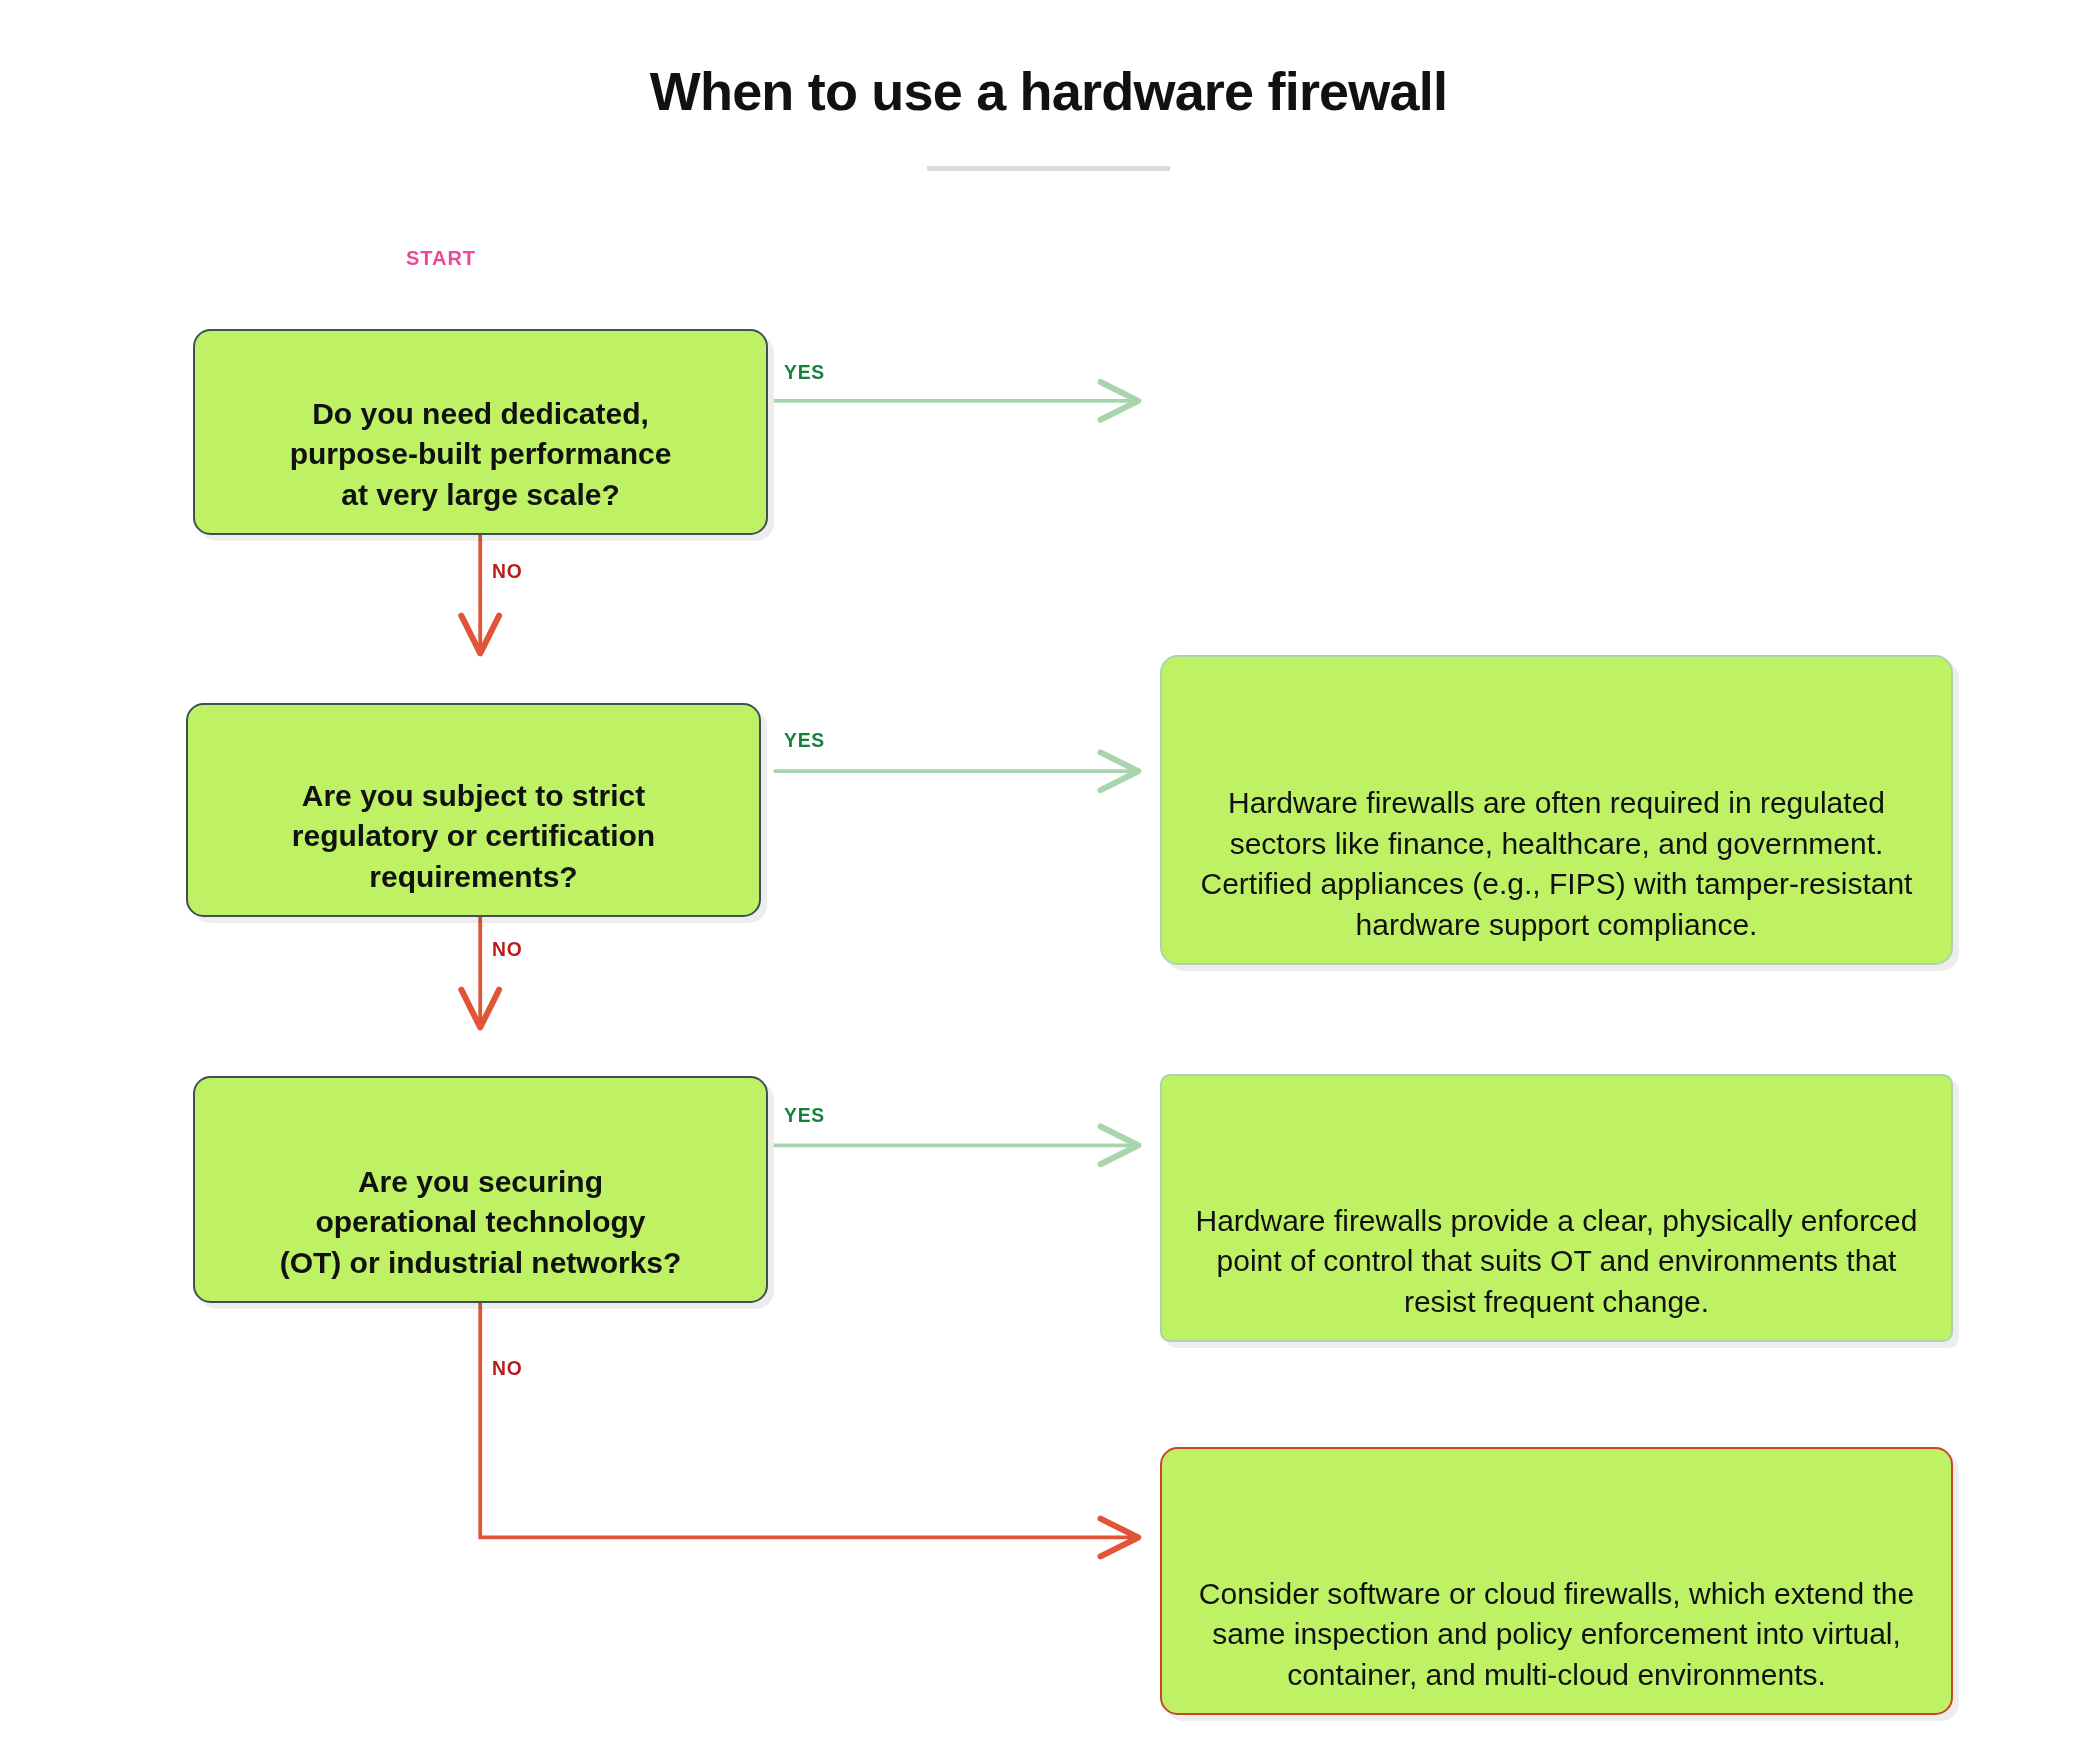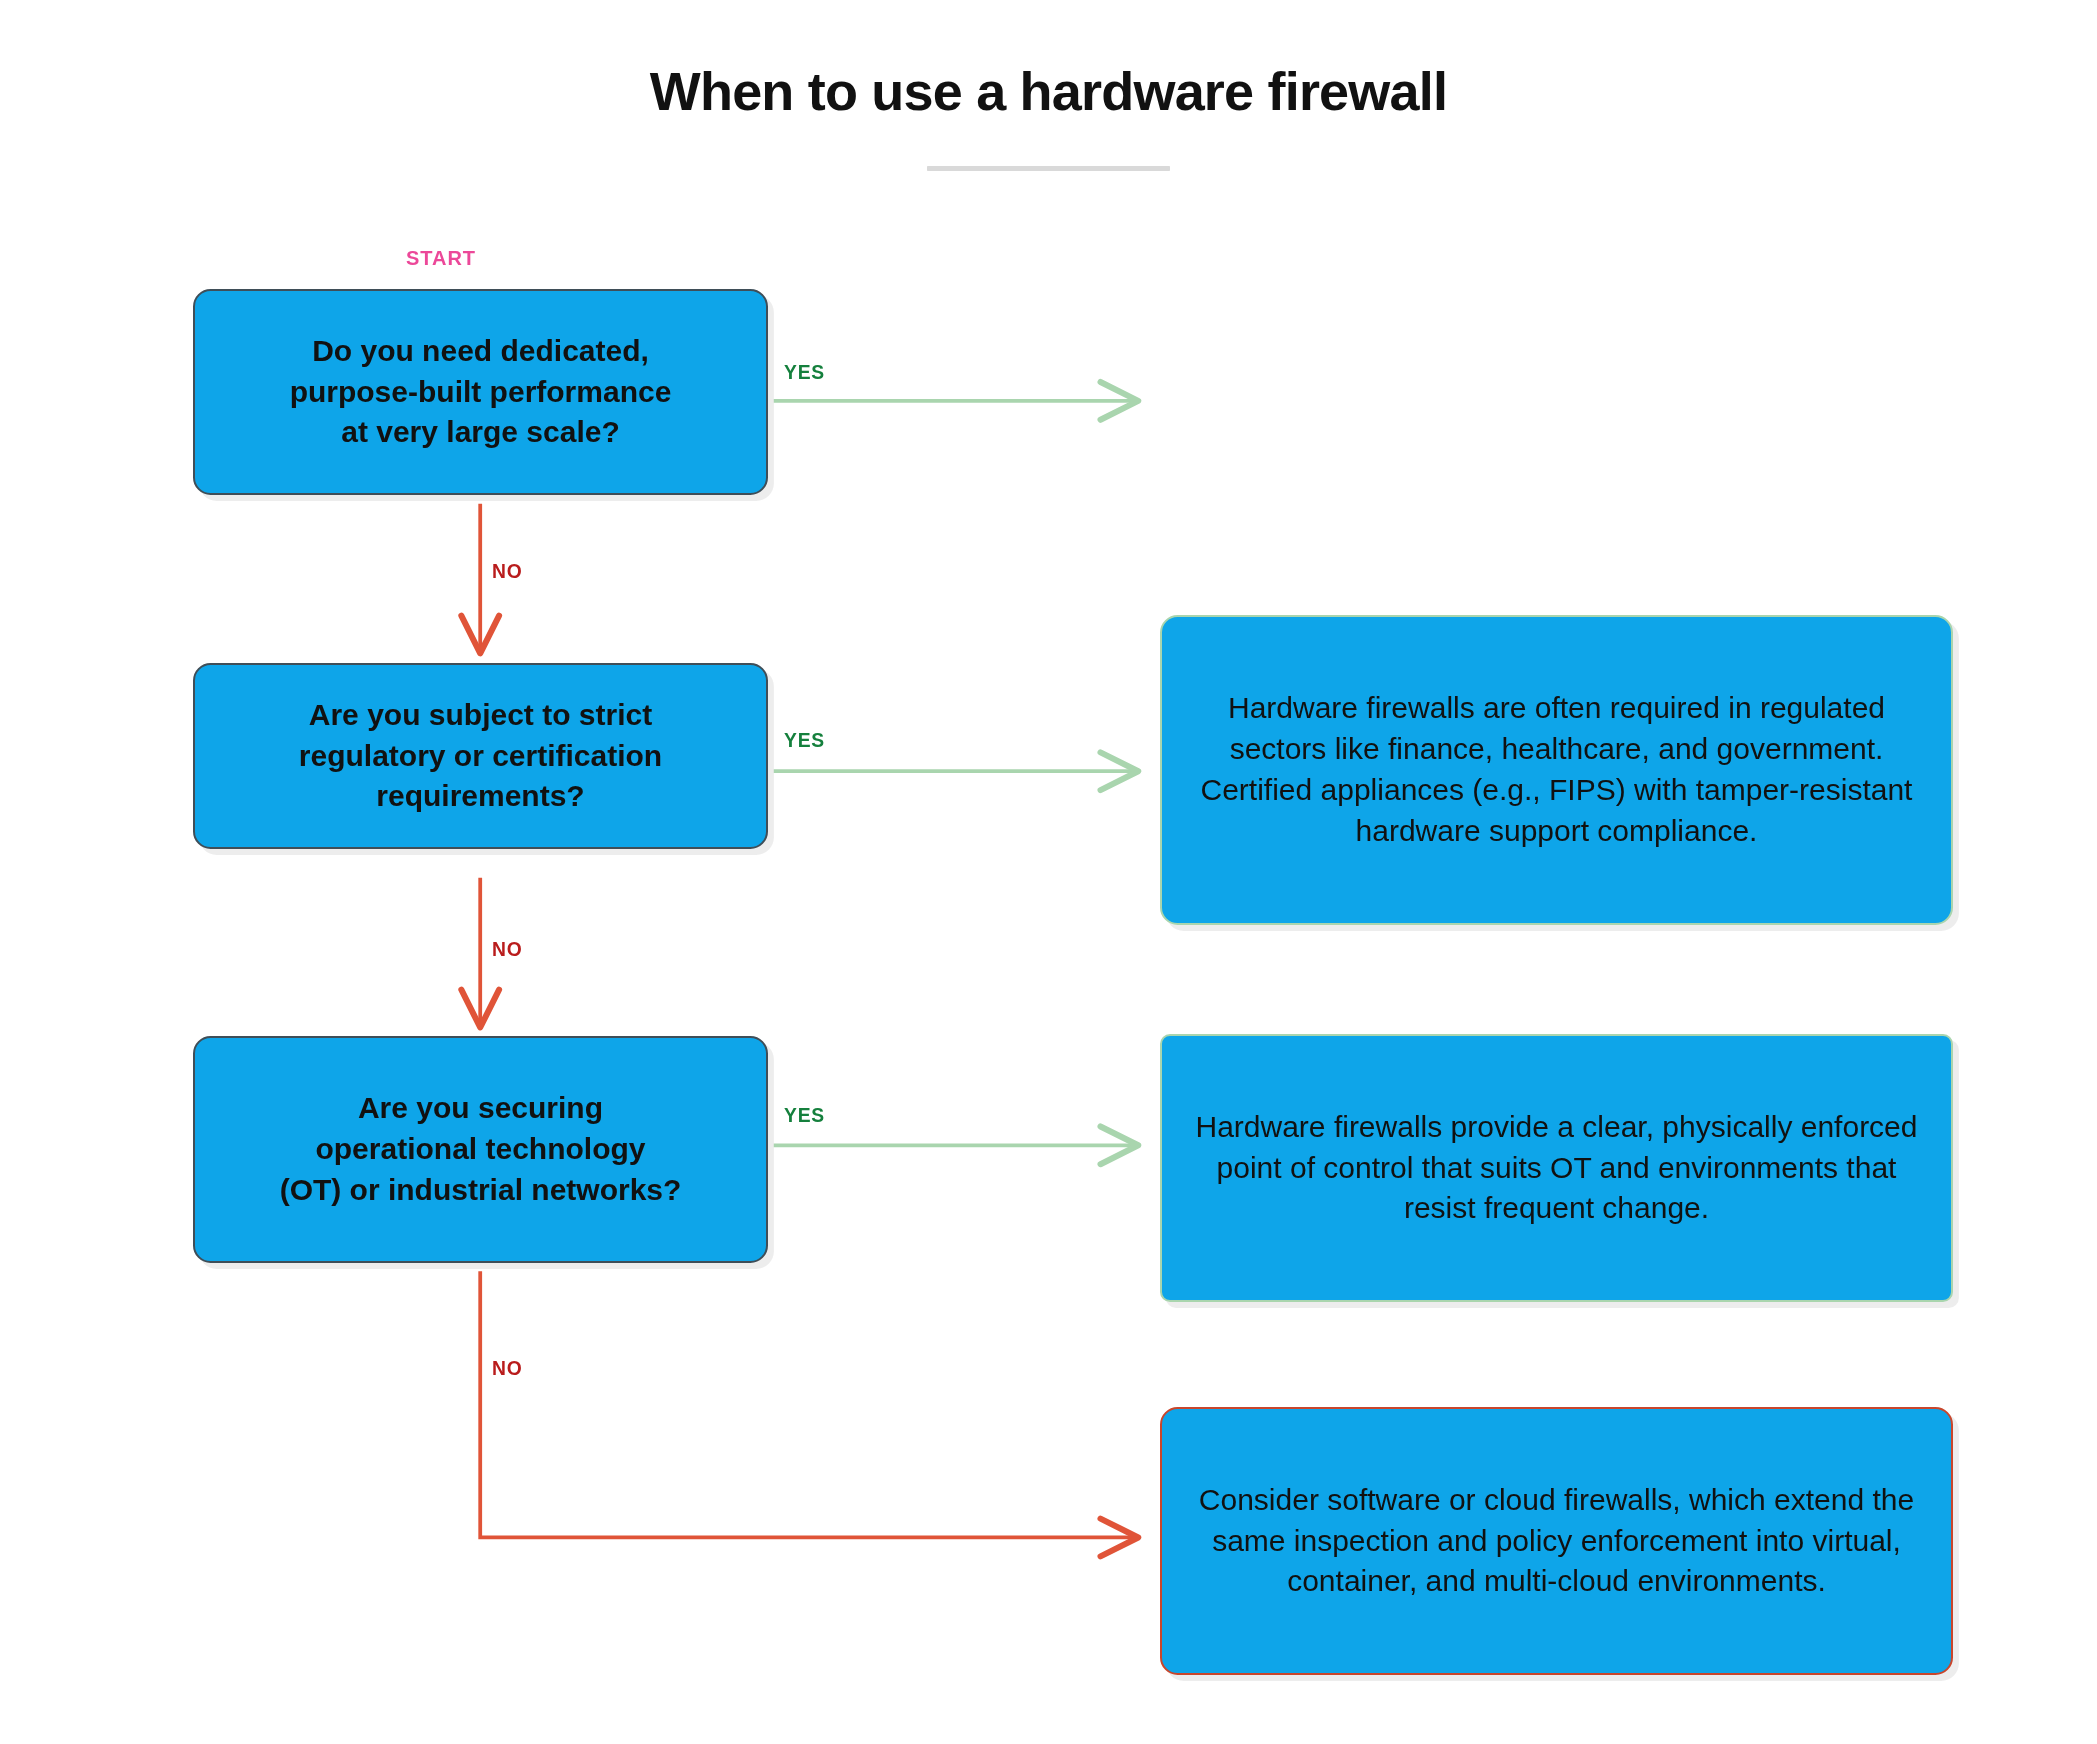--- a/index.html
+++ b/index.html
@@ -70,28 +70,29 @@
     font-size: 20px;
     font-weight: 700;
     letter-spacing: 1px;
     color: #ec4899;
   }
 
   
   .node {
     position: absolute;
     box-sizing: border-box;
-    background: #0ea5e9;
+    background: #bef264;
     border-radius: 17.6px;
     display: flex;
-    align-items: center;
+    align-items: flex-end;
     justify-content: center;
     text-align: center;
     padding: 17px 23.5px;
     box-shadow: 5.9px 5.9px 0 0 rgba(0,0,0,0.07);
+    margin-top: 40px;
   }
   .node .node-text {
     font-size: 30px;
     line-height: 1.36;
     color: #111111;
     white-space: pre-line;
   }
 
   .node.decision {
     border: 2.1px solid #3f4e58;
@@ -109,21 +110,21 @@
 
   .node.outcome-no {
     border: 2.1px solid #c9462c;
   }
   .node.outcome-no .node-text {
     font-weight: 400;
   }
 
   
   #box-q1 { left: 193px;  top: 289px;  width: 575px; height: 206px; }
-  #box-q2 { left: 193px;  top: 663px; width: 575px; height: 186px; }
+  #box-q2 { left: 186px;  top: 663px; width: 575px; height: 214px; }
   #box-q3 { left: 193px;  top: 1036px; width: 575px; height: 227px; }
 
   #box-a1 { left: 1160px; top: 300px;  width: 793px; height: 185px; }
   #box-a2 { left: 1160px; top: 615px; width: 793px; height: 310px; }
   #box-a3 { left: 1160px; top: 1034px; width: 793px; height: 268px; border-radius: 10px; }
   #box-a4 { left: 1160px; top: 1407px; width: 793px; height: 268px; }
 
   
   .edge-label {
     position: absolute;

